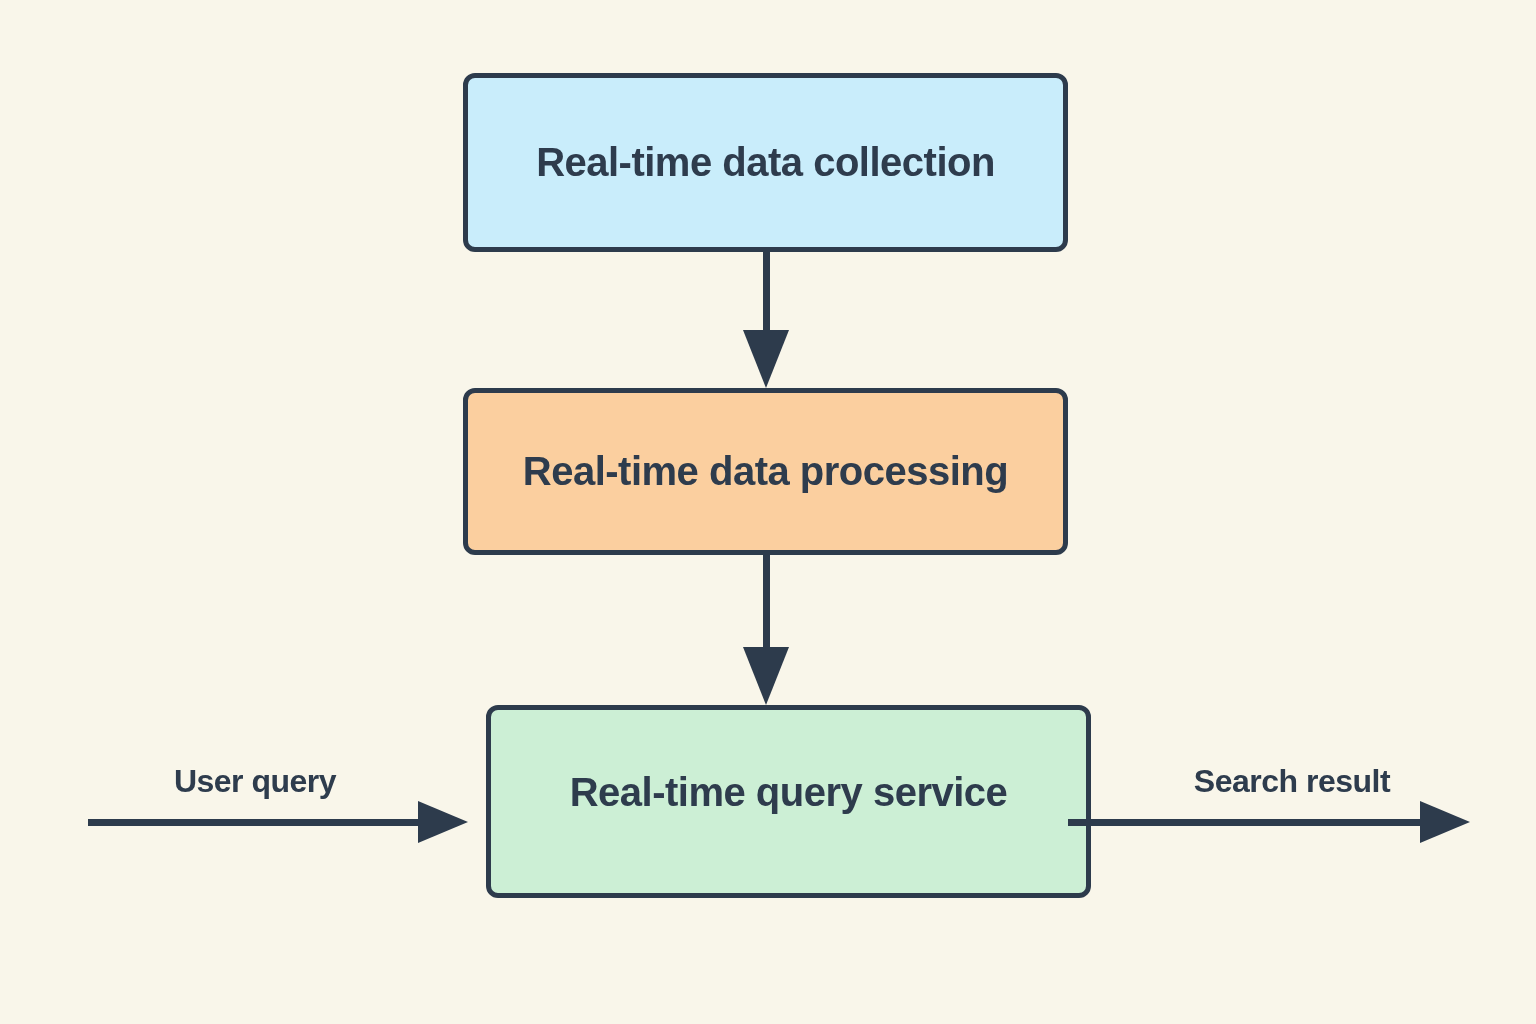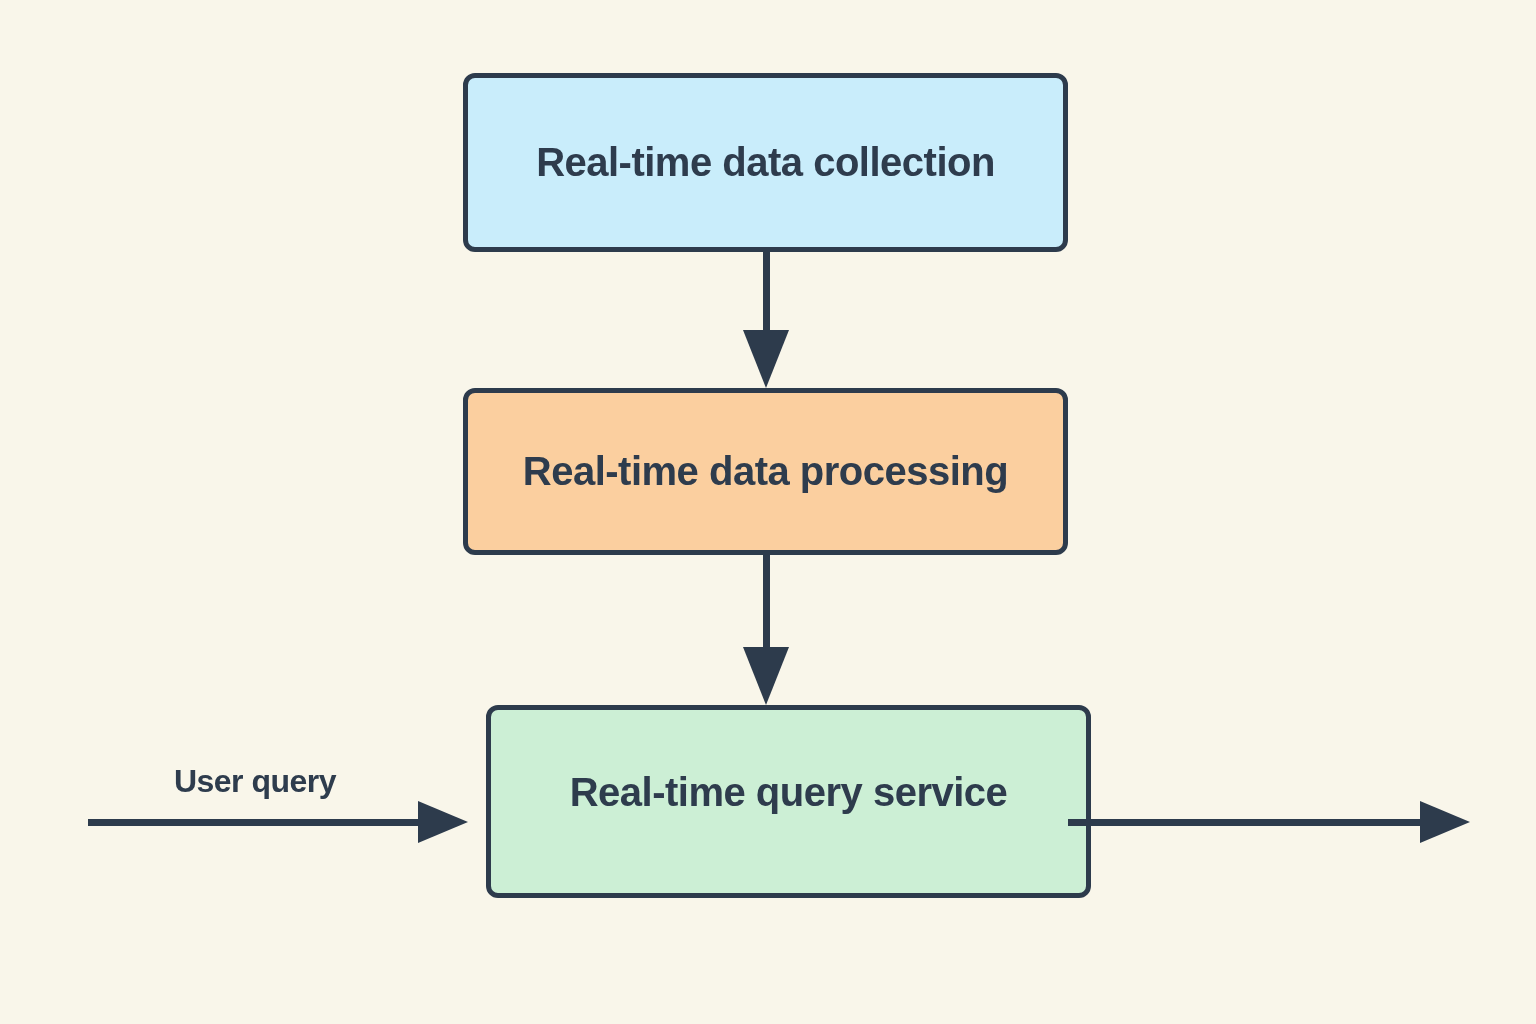--- a/index.html
+++ b/index.html
@@ -92,16 +92,17 @@
   <div class="arrowhead-down" id="edge2-head" style="background-color: rgb(45, 59, 76);"></div>
 
   <div class="node" id="node-query" style="background-color: rgb(204, 239, 213); border-color: rgb(45, 59, 76);">
     <span class="node-label" style="color: rgb(46, 60, 77);">Real-time query service</span>
   </div>
 
   <div class="edge-label" id="label-user-query" style="color: rgb(46, 60, 77);">User query</div>
   <div class="edge-line-h" id="edge-in-line" style="background-color: rgb(45, 59, 76);"></div>
   <div class="arrowhead-right" id="edge-in-head" style="background-color: rgb(45, 59, 76);"></div>
 
+  <div class="edge-label" id="label-search-result" style="color: rgb(46, 60, 77);">Search result</div>
   <div class="edge-line-h" id="edge-out-line" style="background-color: rgb(45, 59, 76);"></div>
   <div class="arrowhead-right" id="edge-out-head" style="background-color: rgb(45, 59, 76);"></div>
 
 </div>
 
 </body></html>

